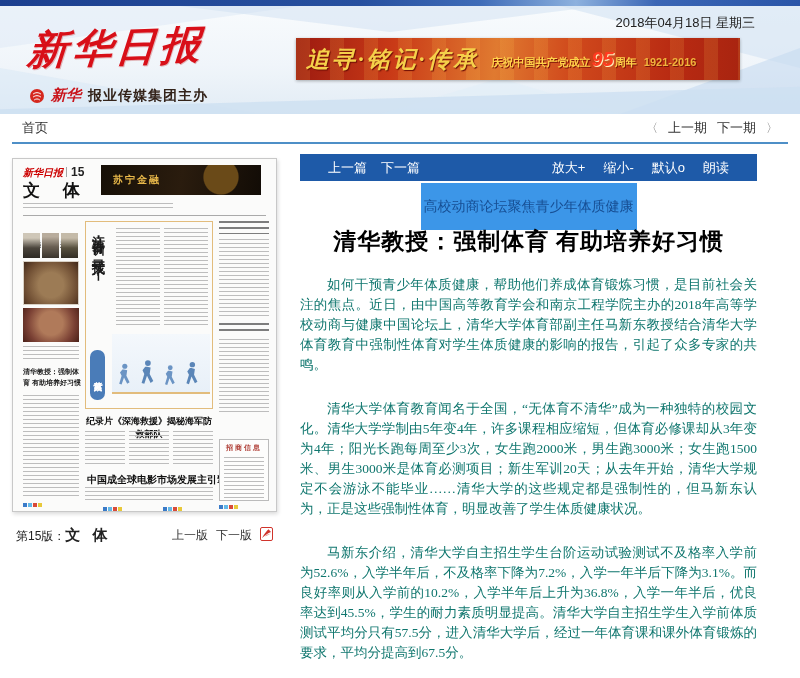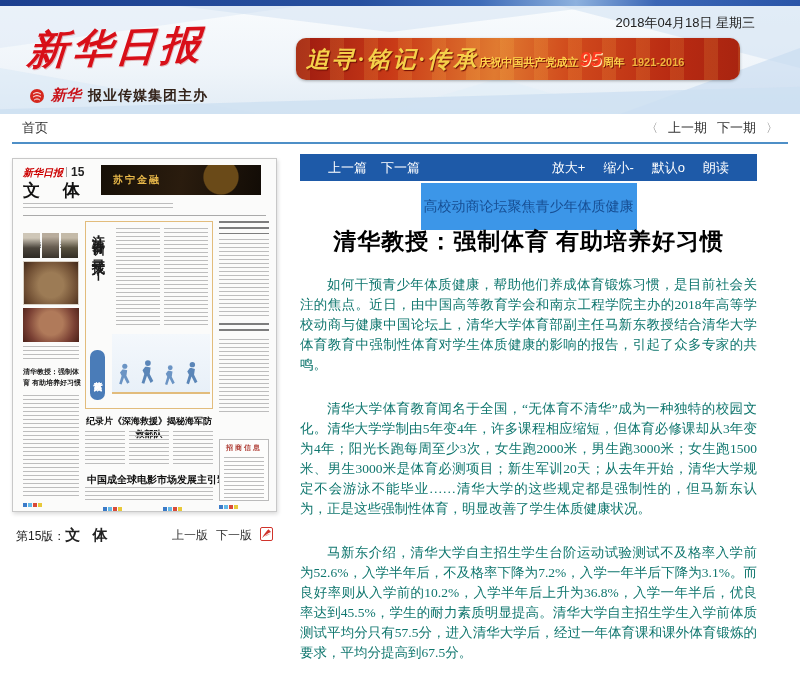--- a/index.html
+++ b/index.html
@@ -20,27 +20,27 @@
     text-shadow:1px 1px 0 rgba(180,0,0,.25); z-index:5; }
   .masthead-sub { position:absolute; left:30px; top:80px; z-index:5;
     display:flex; align-items:center; gap:7px; }
   .sub-red { color:#c9151c; font-family:"Liberation Serif", serif; font-weight:bold;
     font-style:italic; font-size:15px; }
   .sub-dark { color:#33231a; font-weight:bold; font-size:14px; letter-spacing:1px; }
   .date { position:absolute; right:45px; top:8px; font-size:13px; color:#222; z-index:5; }
   .banner { position:absolute; left:296px; top:32px; width:444px; height:42px; z-index:5;
     background:linear-gradient(95deg,#9c1a10 0%,#c93a17 22%,#e07a30 45%,#d0491c 62%,#b82a12 85%,#a82410 100%);
     box-shadow:0 1px 3px rgba(0,0,0,.3); display:flex; align-items:center; padding:0 10px;
-    overflow:hidden;border-radius:10px; }
+    overflow:hidden; }
   .banner:before { content:""; position:absolute; inset:0;
     background:repeating-linear-gradient(90deg, rgba(255,200,80,.14) 0 14px, rgba(0,0,0,0) 14px 34px); }
   .callig { position:relative; color:#f5d04a; font-family:"Liberation Serif", serif;
     font-weight:bold; font-style:italic; font-size:23px; letter-spacing:3px;
     text-shadow:1px 1px 1px #6d0d05; white-space:nowrap; }
-  .cele { position:relative; color:#ffd24a; font-weight:bold;
+  .cele { position:relative; margin-left:12px; color:#ffd24a; font-weight:bold;
     font-size:11px; white-space:nowrap; text-shadow:1px 1px 0 #7a1208;text-align:center; }
   .big95 { color:#ff3b20; font-size:20px; font-weight:900; font-style:italic;
     text-shadow:1px 1px 0 #fff0c0; margin:0 1px; }
   .years { color:#f0b43c; margin-left:4px; }
 
   
   .nav { height:30px; margin:0 12px; border-bottom:2px solid #4e8fc7;
     display:flex; align-items:center; justify-content:space-between; background:#fff;
     padding:0 10px; }
   .nav a { font-size:13px; color:#333; text-decoration:none; cursor:pointer; }

